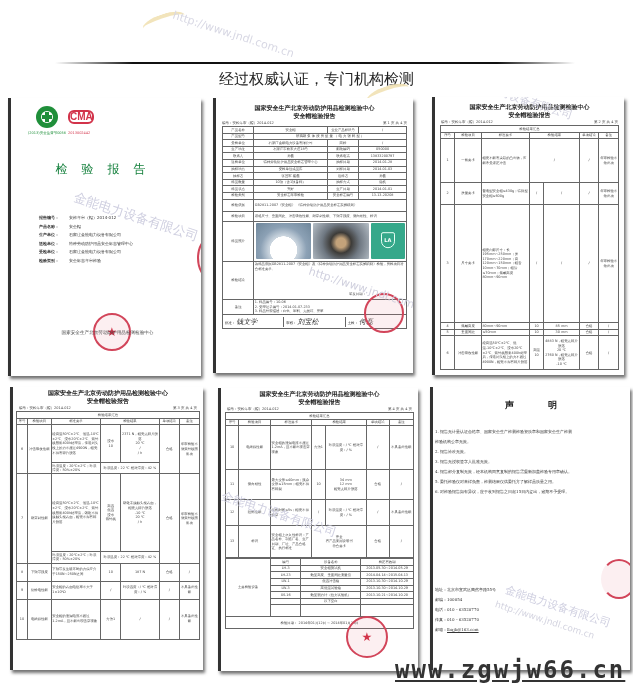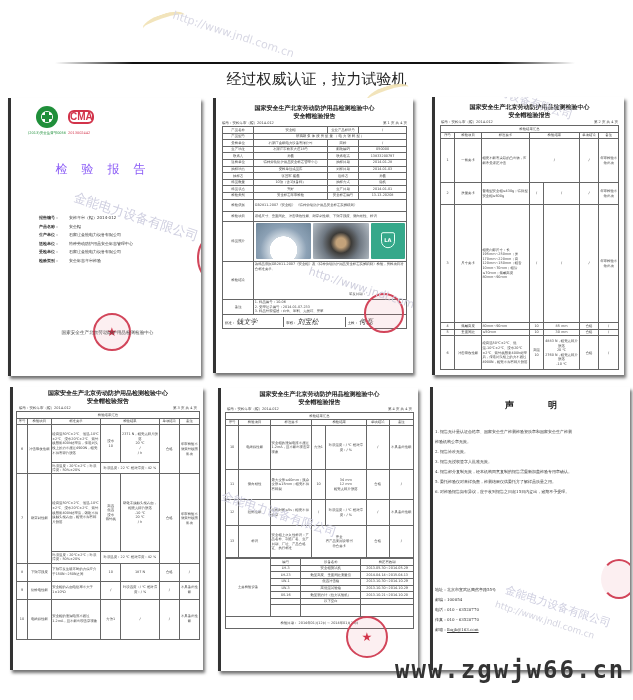--- a/index.html
+++ b/index.html
@@ -27,21 +27,21 @@
   
   #doc1 { left: 8px; top: 98px; width: 193px; height: 278px; }
   .logo-green { position: absolute; left: 25px; top: 8px; width: 22px; height: 22px; border-radius: 50%; background: #1f8f3a; }
   .logo-green .cross { position: absolute; left: 5px; top: 5px; width: 12px; height: 12px; background: #fff; border-radius: 50%; }
   .logo-green .cross::before, .logo-green .cross::after { content: ""; position: absolute; background: #1f8f3a; }
   .logo-green .cross::before { left: 4px; top: 1px; width: 4px; height: 10px; }
   .logo-green .cross::after { left: 1px; top: 4px; width: 10px; height: 4px; }
   .logo-green-cap { position: absolute; left: 17px; top: 33px; font-size: 3.5px; color: #1f8f3a; white-space: nowrap; }
   .logo-cma { position: absolute; left: 57px; top: 12px; width: 26px; height: 14px; border: 2px solid #d2334a; border-radius: 6px; color: #d2334a; font-weight: bold; font-size: 10px; line-height: 10px; text-align: center; font-family: "Liberation Sans", sans-serif; }
   .logo-cma-cap { position: absolute; left: 57px; top: 33px; font-size: 3.5px; color: #d2334a; }
-  .d1-title { position: absolute; left: 0; width: 193px; top: 63px; text-align: center; font-family: "DejaVu Serif", serif; font-size: 12px; letter-spacing: 14px; color: #8b5cf6; }
+  .d1-title { position: absolute; left: 0; width: 193px; top: 63px; text-align: center; font-family: "DejaVu Serif", serif; font-size: 12px; letter-spacing: 14px; color: #15803d; }
   .d1-fields { position: absolute; left: 28px; top: 116px; }
   .d1-row { display: flex; font-size: 4px; line-height: 8.5px; color: #333; white-space: nowrap; }
   .d1-row .k { width: 30px; font-weight: bold; }
   .d1-footer { position: absolute; left: 0; width: 193px; top: 232px; text-align: center; font-family: "DejaVu Serif", serif; font-size: 4.6px; color: #444; }
 
   
   #doc2 { left: 213px; top: 98px; width: 200px; height: 275px; padding-top: 6px; }
   .photo-row { display: flex; gap: 2px; padding: 1px; }
   .photo { height: 36px; flex: 1; border-radius: 1px; position: relative; }
   .photo.helmet-white { background: radial-gradient(circle at 50% 75%, #ffffff 0 35%, #c8d3dd 36% 38%, #8ca1b5 60%, #6e869a 100%); }
@@ -61,30 +61,30 @@
 
   
   #doc6 { left: 430px; top: 387px; width: 200px; height: 283px; }
   .d6-title { position: absolute; left: 0; width: 200px; top: 12px; text-align: center; font-family: "DejaVu Serif", serif; font-weight: bold; font-size: 9px; letter-spacing: 34px; color: #222; padding-left: 30px; }
   .d6-clauses { position: absolute; left: 2px; top: 40px; width: 195px; }
   .d6-clause { font-family: "DejaVu Serif", serif; font-size: 4px; line-height: 10px; color: #333; white-space: nowrap; overflow: hidden; }
   .d6-contact { position: absolute; left: 2px; top: 198px; }
   .d6-contact div { font-family: "DejaVu Serif", serif; font-size: 4px; line-height: 10px; color: #333; white-space: nowrap; }
   .d6-contact .mail { text-decoration: underline; }
 
-  .site-watermark { position: absolute; left: 395px; top: 657px; font-family: "DejaVu Sans Mono", monospace; font-weight: bold; font-size: 24px; letter-spacing: 2px; color: #333; line-height: 26px; white-space: nowrap; }
+  .site-watermark { position: absolute; left: 395px; top: 657px; font-family: "DejaVu Sans Mono", monospace; font-weight: bold; font-size: 24px; letter-spacing: 2px; color: #333; line-height: 26px; white-space: nowrap; text-decoration: underline; }
 </style>
 </head>
 <body>
 
 <div class="banner">
   <div class="wm-swoosh" style="left:142px;top:14px;"></div>
   <div class="wm-text" style="left:170px;top:28px;">http://www.jndl.com.cn</div>
   <div class="banner-line"></div>
-  <div class="banner-sub">经过权威认证，拉力试验机</div>
+  <div class="banner-sub">经过权威认证，专门机构检测</div>
   <div class="wm-swoosh" style="left:366px;top:86px;"></div>
 </div>
 
 <div class="doc" id="doc1">
   <div class="logo-green">
       <div class="cross"></div>
     </div>
   <div class="logo-green-cap">(2013)安全监督节0056</div>
   <div class="logo-cma">CMA</div>
   <div class="logo-cma-cap">2013002442</div>

